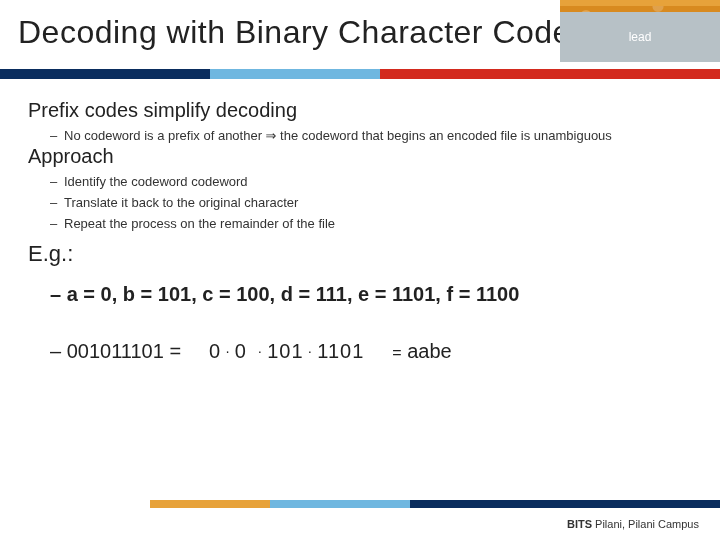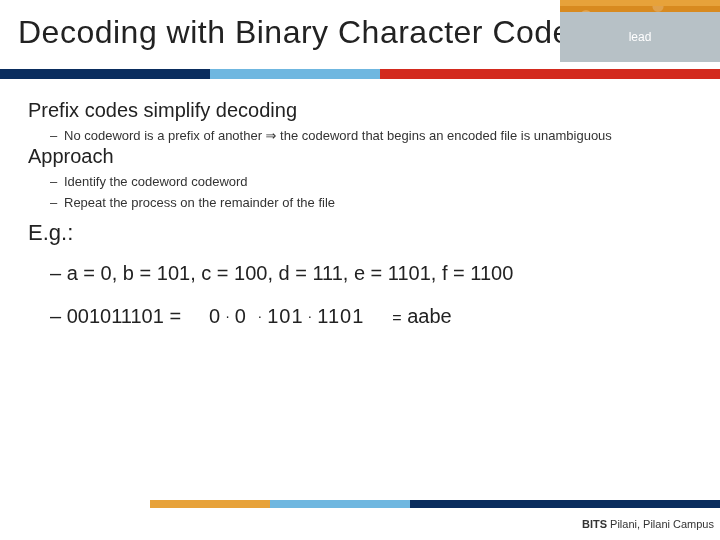--- a/index.html
+++ b/index.html
@@ -61,43 +61,44 @@
     color:#333;
   }
   .sub .dash { display:inline-block; width:14px; }
   .example-label {
     font-size: 22px;
     margin-top: 10px;
   }
   .example-line {
     font-size: 20px;
     margin: 16px 0 0 22px;
+    font-weight: bold;
   }
   .decode-line {
     font-size: 20px;
-    margin: 20px 0 0 22px;
+    margin: 34px 0 0 22px;
     display:flex; align-items:flex-end; gap:28px;
     flex-wrap:nowrap;
   }
   .decode-line .lhs { white-space:nowrap; }
   .decode-line .mid { white-space:nowrap; letter-spacing:1px; }
   .decode-line .eq { font-size:16px; }
   .decode-line .rhs { white-space:nowrap; }
   .dot { padding:0 4px; position:relative; top:-2px; font-size:14px;}
   .footer-band {
     position:absolute;
     bottom:32px; left:150px; right:0;
     height:8px; display:flex;
   }
   .footer-band .f1 { flex:0 0 120px; background:#e7a23a; }
   .footer-band .f2 { flex:0 0 140px; background:#6fb7e0; }
   .footer-band .f3 { flex:1; background:#0a2d5e; }
   .footer-text {
     position:absolute;
-    bottom:10px; right:6px;
+    bottom:10px; right:21px;
     font-size:11px; color:#333;
   }
   .footer-text b { font-weight:bold; }
 </style>
 </head>
 <body>
 
 <div class="top-decor">
   <div class="g1"></div>
   <div class="g2"></div>
@@ -115,20 +116,23 @@
 <div class="content">
 
   <div class="h2">Prefix codes simplify decoding</div>
   <div class="sub">
     <span class="dash">–</span><span>No codeword is a prefix of another ⇒ the codeword that begins an encoded file is unambiguous</span>
   </div>
 
   <div class="h2">Approach</div>
   <div class="sub">
     <span class="dash">–</span><span>Identify the codeword codeword</span>
+  </div>
+  <div class="sub">
+    <span class="dash">–</span><span>Translate it back to the original character</span>
   </div>
   <div class="sub">
     <span class="dash">–</span><span>Repeat the process on the remainder of the file</span>
   </div>
 
   <div class="example-label">E.g.:</div>
 
   <div class="example-line">
     – <span>a = 0, b = 101, c = 100, d = 111, e = 1101, f = 1100</span>
   </div>

